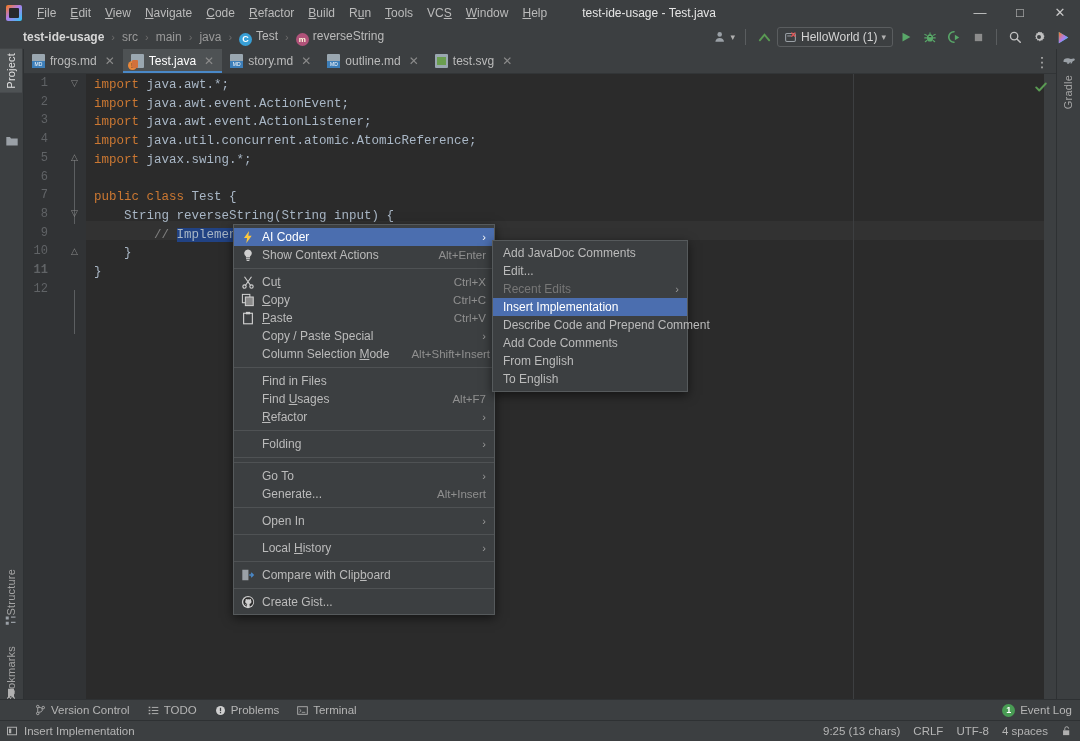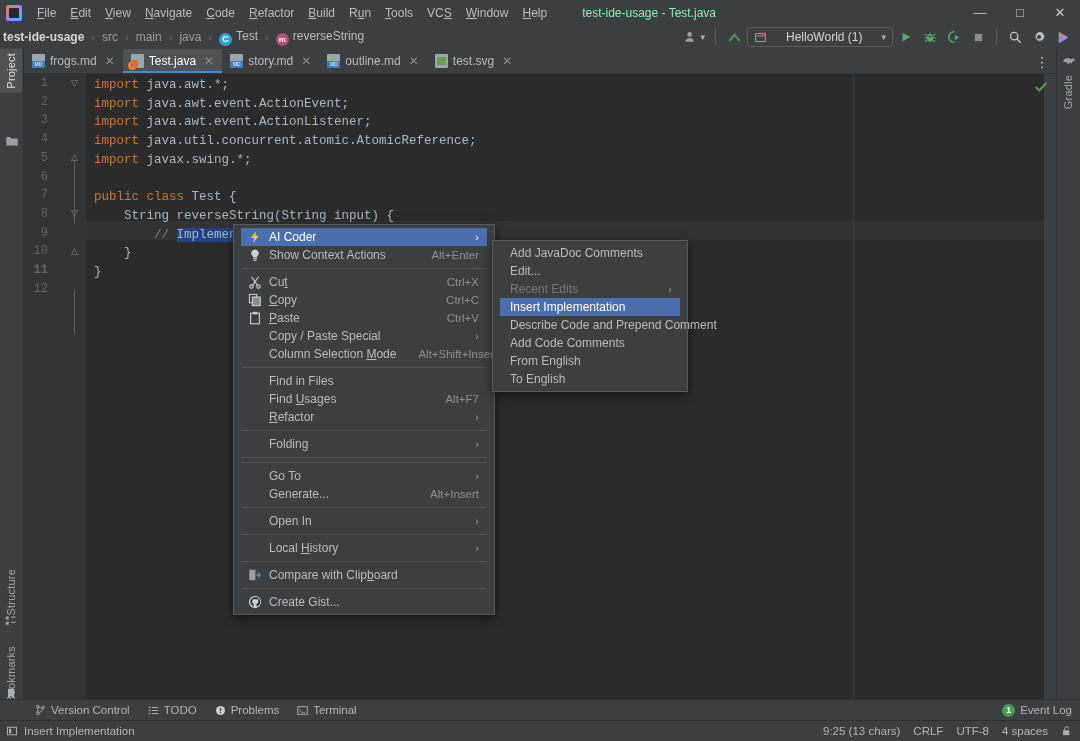--- a/index.html
+++ b/index.html
@@ -25,51 +25,51 @@
   }
   .ide-logo::after{
     content:""; position:absolute; left:3px; top:3px; width:10px; height:10px;
     background:#27282c; border-radius:1px;
   }
   .menu-item {
     padding: 3px 7px; color: #bbbbbb; font-size: 12px; white-space: nowrap; cursor: default;
   }
   .menu-item u { text-decoration: underline; }
   .win-title {
-    margin-left: 28px; color: #86efac; font-size: 12px; white-space: nowrap;
+    margin-left: 28px; color: #e5e5e5; font-size: 12px; white-space: nowrap;
   }
   .wincontrols { position: absolute; right: 0; top: 0; height: 25px; display: flex; }
   .wc { width: 40px; height: 25px; display:flex; align-items:center; justify-content:center; color:#c8c8c8; font-size:13px;}
 
   
   .navbar {
     position: absolute; left: 0; top: 25px; width: 1080px; height: 24px;
     background: #3c3f41; display: flex; align-items: center;
   }
-  .crumbs { display:flex; align-items:center; margin-left: 0; }
+  .crumbs { display:flex; align-items:center; margin-left: 20px; }
   .crumb { font-size: 12px; color: #bbbbbb; padding: 1px 3px; white-space: nowrap; }
   .crumb.bold { font-weight: bold; color:#d6d6d6; }
   .crumb.dim { color:#9a9a9a; }
   .sep { color:#6e6e6e; padding: 0 4px; font-size: 11px; }
   .cls-ic {
     display:inline-block; width:13px; height:13px; border-radius:50%;
     background:#389fd6; color:#fff; font-size:9px; line-height:13px; text-align:center;
     margin-right:4px; vertical-align:-2px; font-weight:bold;
   }
   .mth-ic {
     display:inline-block; width:13px; height:13px; border-radius:50%;
     background:#b05279; color:#ffd; font-size:8px; line-height:13px; text-align:center;
     margin-right:4px; vertical-align:-2px; font-weight:bold;
   }
 
   .nav-right { position:absolute; right:6px; top:0; height:24px; display:flex; align-items:center; gap:2px; }
   .tb-btn { width:22px; height:22px; display:flex; align-items:center; justify-content:center; border-radius:3px; }
   .vdiv { width:1px; height:16px; background:#5a5d5f; margin:0 5px; }
   .runcfg {
-    display:flex; align-items:center; gap:19px; height:20px; padding:0 6px;
+    display:flex; align-items:center; gap:4px; height:20px; padding:0 6px;
     border:1px solid #5a5d5f; border-radius:3px; background:#3c3f41; color:#d4d4d4; font-size:12px;
   }
 
   
   .strip-left {
     position:absolute; left:0; top:49px; width:24px; height:658px; background:#3c3f41;
     border-right:1px solid #2e3133;
   }
   .strip-right {
     position:absolute; right:0; top:49px; width:24px; height:658px; background:#3c3f41;
@@ -159,21 +159,21 @@
   }
   .caret { position:absolute; width:2px; height:17px; background:#bbbbbb; }
   .inspect-widget {
     position:absolute; right:8px; top:6px; width:14px; height:14px;
   }
   .scroll-col { position:absolute; right:0; top:0; width:12px; height:633px; background:#3c3f41; }
 
   
   .ctx {
     position:absolute; background:#3c3f41; border:1px solid #565a5c;
-    box-shadow:0 3px 10px rgba(0,0,0,0.55); padding:3px 7px; z-index:40;
+    box-shadow:0 3px 10px rgba(0,0,0,0.55); padding:3px 0; z-index:40;
   }
   .ctx-item {
     display:flex; align-items:center; height:18px; padding:0 8px 0 6px; font-size:12px; color:#bbbbbb;
     position:relative; white-space:nowrap;
   }
   .ctx-item.sel { background:#4b6eaf; color:#ffffff; }
   .ctx-item.disabled { color:#777777; }
   .ci-ic { width:16px; height:14px; margin-right:6px; flex:none; display:flex; align-items:center; justify-content:center; }
   .ci-lbl { flex:1; }
   .ci-key { color:#8f8f8f; margin-left:22px; font-size:11.5px; }

